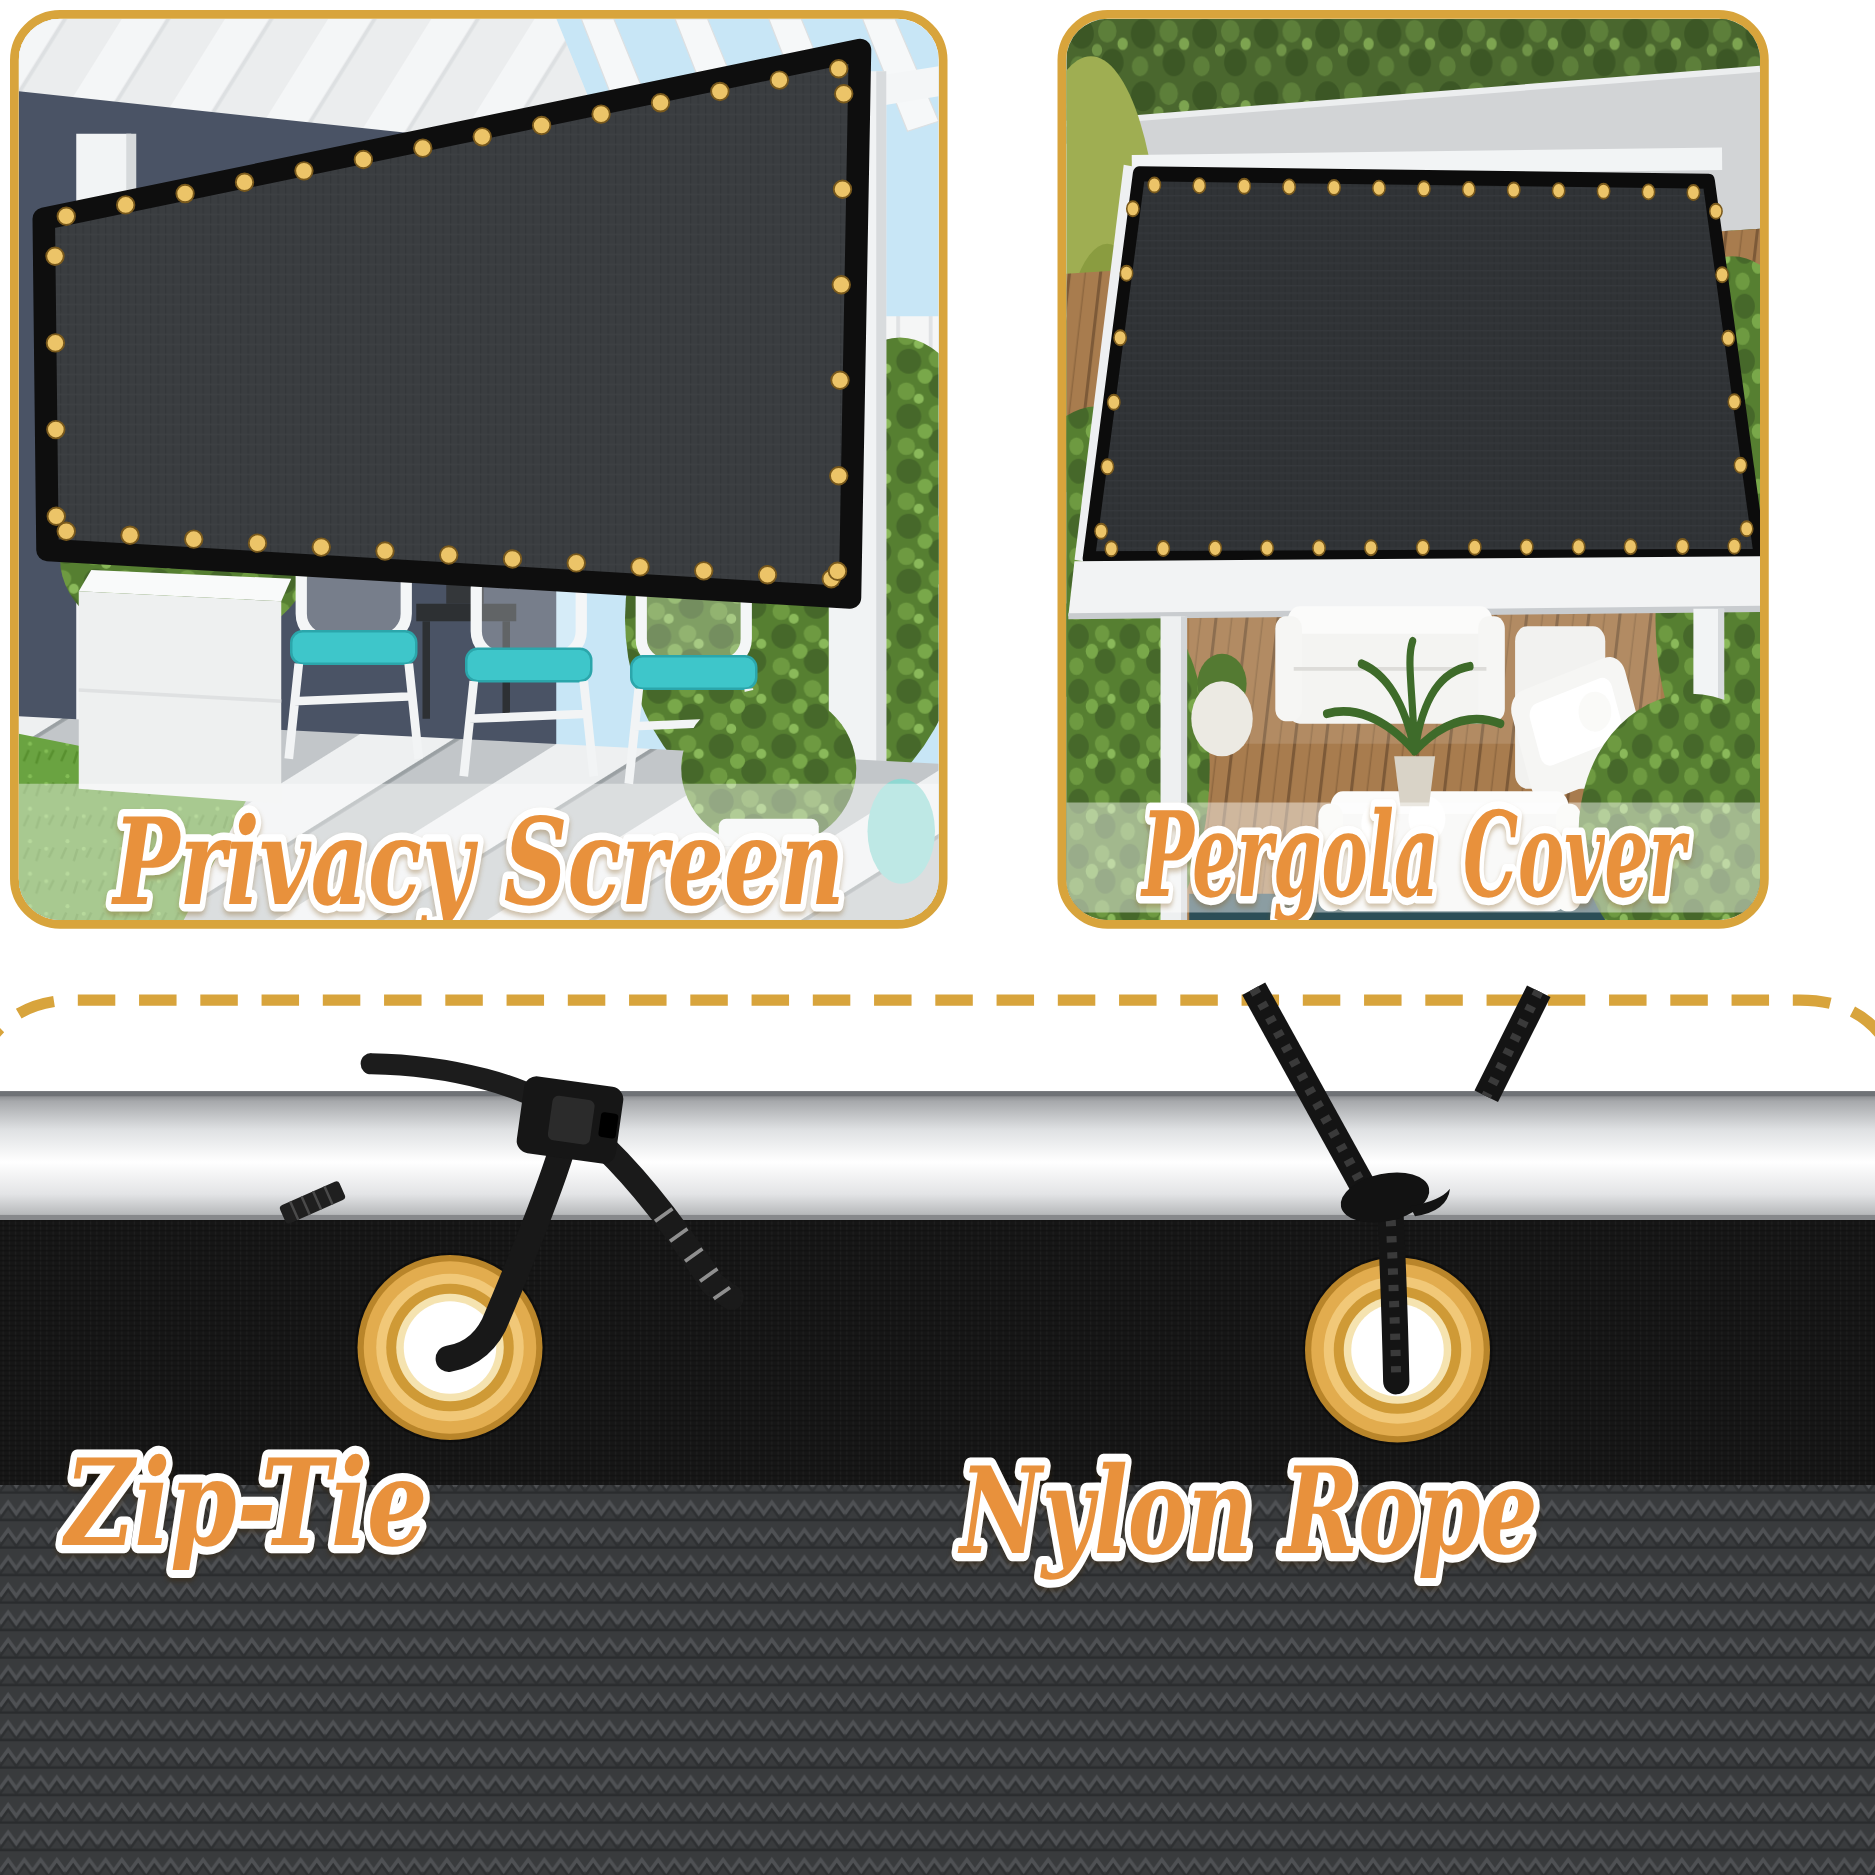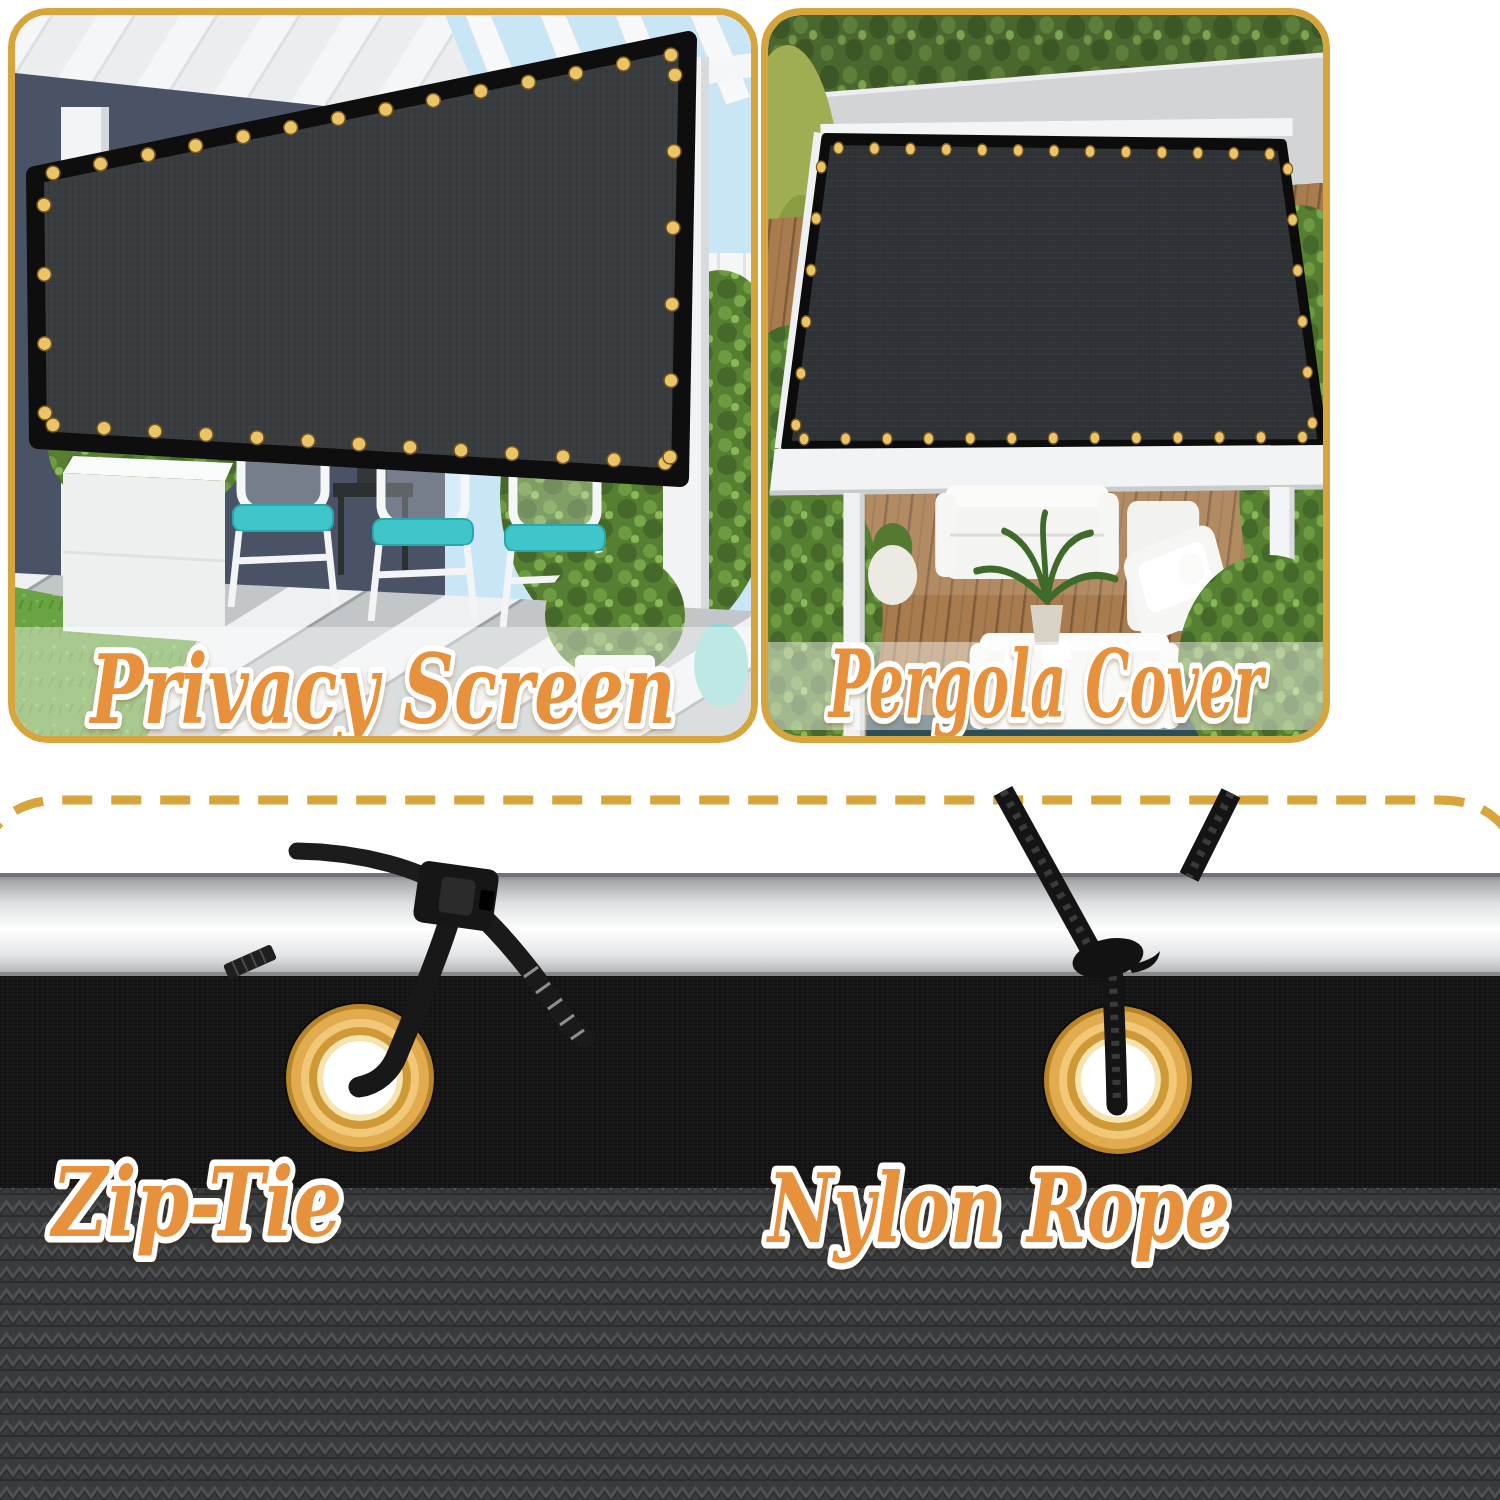--- a/index.html
+++ b/index.html
@@ -1,21 +1,21 @@
 <!DOCTYPE html>
 <html style="--gold: #D8A43C; --orange: #E8913C; --grommet: #E2AC4E; --mesh: #161616; --fabric: #3A3C3E; --pole: #E8EAEC; --screen: #3A3D40;"><head>
 <meta charset="utf-8">
 <style>
   html,body{margin:0;padding:0;background:#fff;}
   .canvas{position:relative;width:1500px;height:1500px;background:#fff;overflow:hidden;
           font-family:"DejaVu Serif", serif;}
   .panel{position:absolute;top:8px;height:735px;border:7px solid var(--gold,#D8A43C);
          border-radius:40px;overflow:hidden;background:#fff;box-sizing:border-box;}
   .panel-left{left:8px;width:750px;}
-  .panel-right{left:761px;width:569px;}
+  .panel-right{left:846px;width:569px;}
   .panel svg{display:block;width:100%;height:100%;}
   .bottom-svg{position:absolute;left:0;top:755px;width:1500px;height:745px;}
   .cap{font-family:"DejaVu Serif",serif;font-style:italic;font-weight:bold;
        fill:var(--orange,#E8913C);stroke:#ffffff;paint-order:stroke;
        stroke-linejoin:round;filter:drop-shadow(0 3px 2px rgba(130,85,20,.35));}
   .lab{font-family:"DejaVu Serif",serif;font-style:italic;font-weight:bold;
        fill:var(--orange,#E8913C);stroke:#ffffff;paint-order:stroke;
        stroke-linejoin:round;filter:drop-shadow(0 3px 2px rgba(60,40,10,.45));}
 </style>
 </head>

